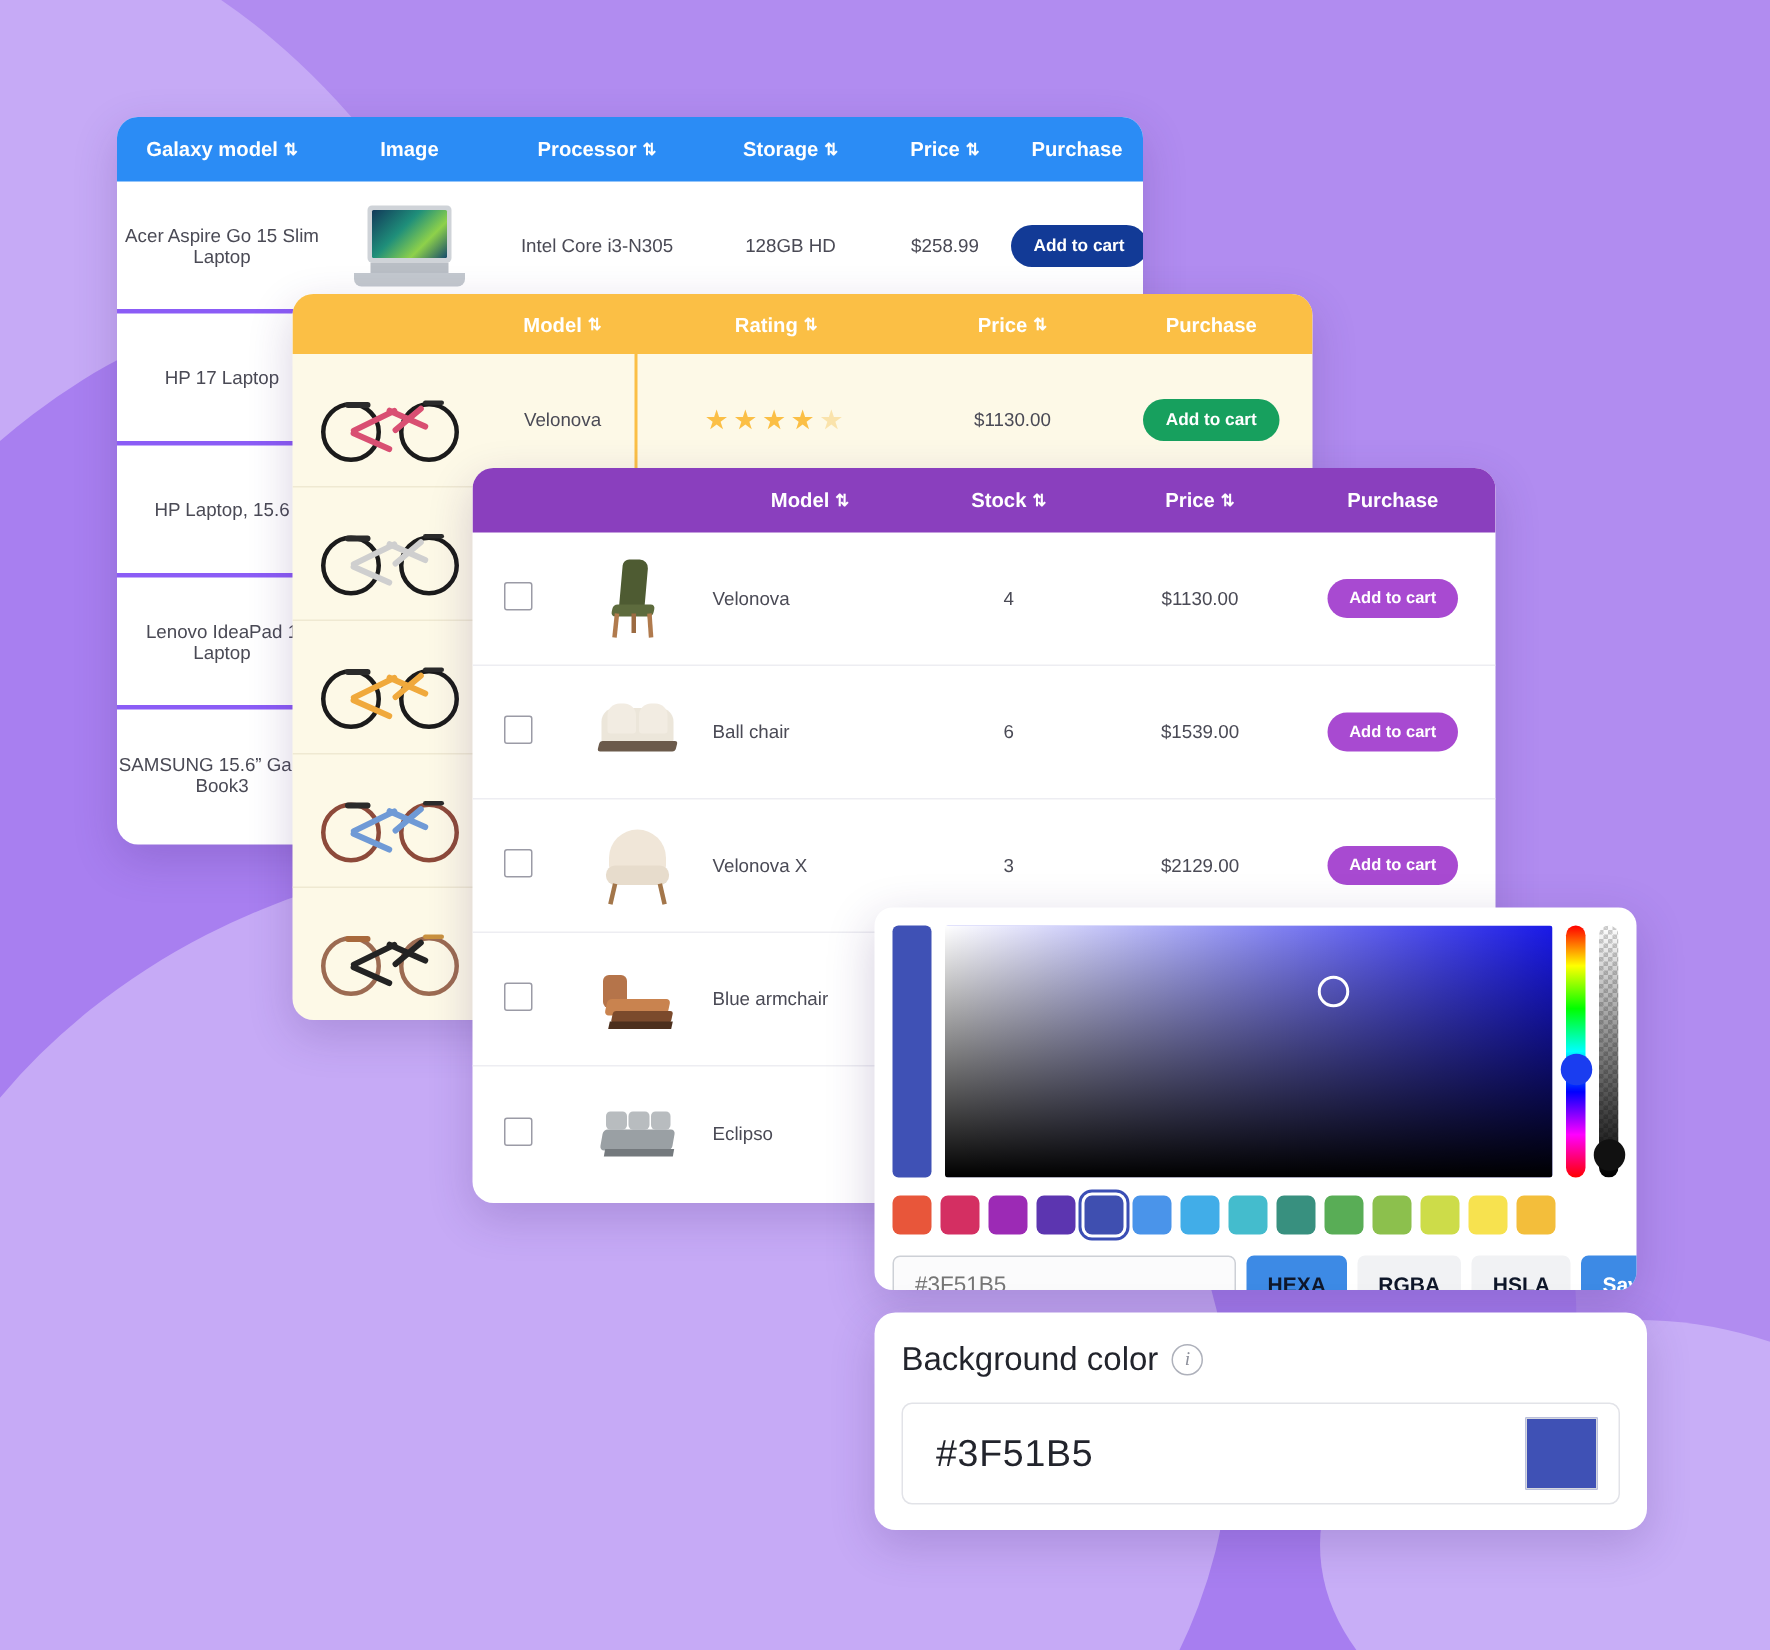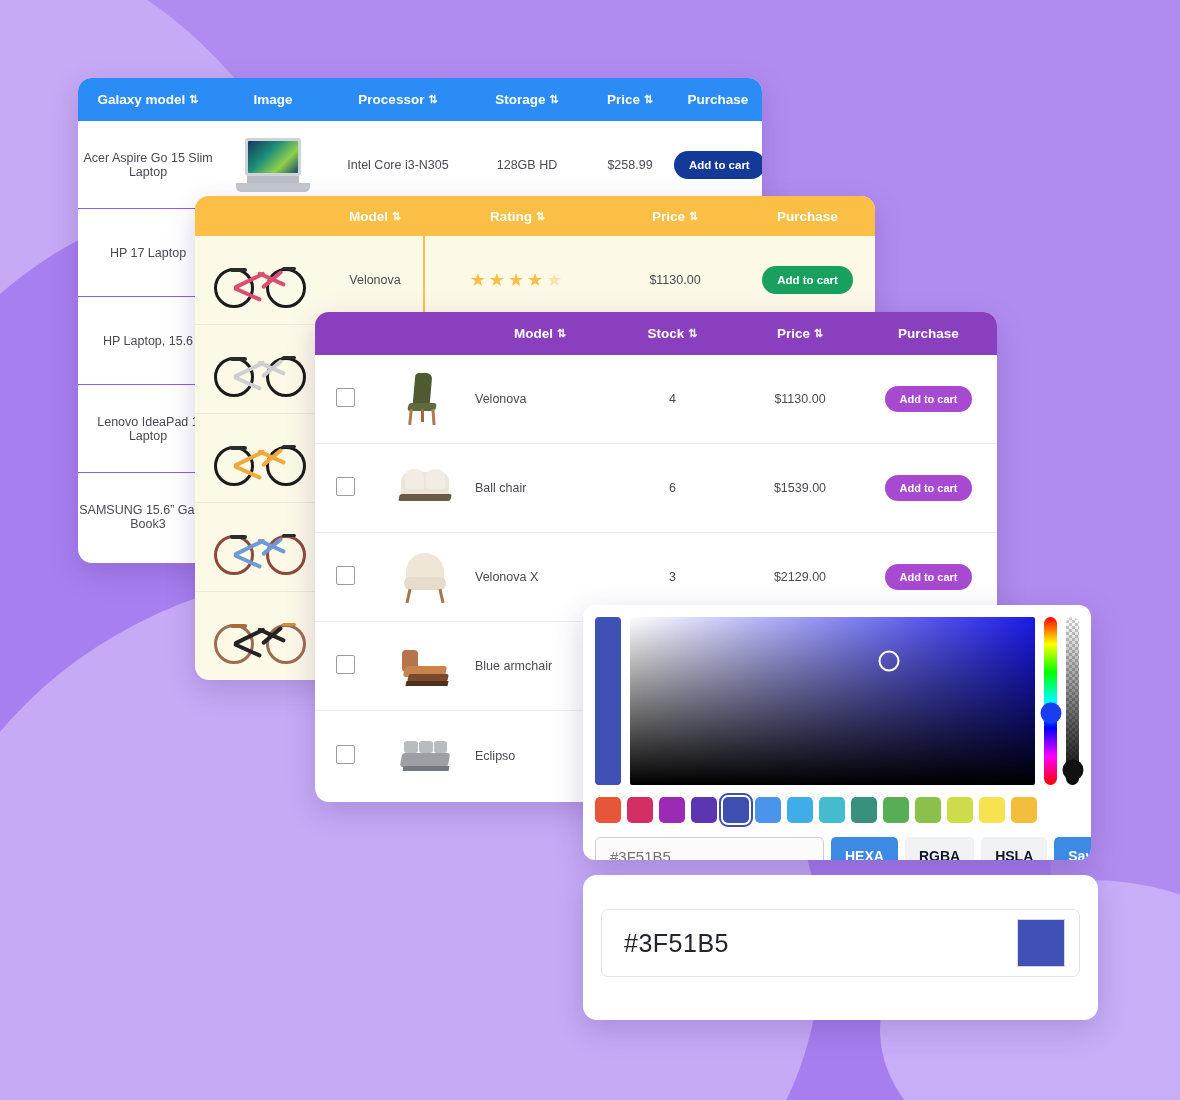--- a/index.html
+++ b/index.html
@@ -78,21 +78,21 @@
   #laptop-table .trow > div { text-align: center; }
   .lt-c0 { width: 140px; }
   .lt-c1 { width: 110px; }
   .lt-c2 { width: 140px; }
   .lt-c3 { width: 118px; }
   .lt-c4 { width: 88px; }
   .lt-c5 { width: 88px; flex: 1; }
   #laptop-table .trow {
     display: flex; align-items: center;
     height: 88px;
-    border-bottom: 1px solid #8b5cf6;
+    border-bottom: 3px solid #8b5cf6;
     font-size: 12.5px;
     color: #4a4a55;
   }
   #laptop-table .trow:last-child { border-bottom: none; }
   .sort-ico { display:inline-block; margin-left:4px; font-size:11px; line-height:1; vertical-align:1px;}
   .btn-pill {
     display: inline-block;
     border-radius: 999px;
     color: #fff;
     font-weight: bold;
@@ -285,21 +285,21 @@
   .cp-input {
     flex: 1; border: 1px solid #cdd0d6; border-radius: 5px;
     background: #fbfbfc; padding: 0 14px; font-size: 15px; color: #4a4a55;
     font-family: "Liberation Sans", sans-serif; height: 38px;
   }
   .cp-btn {
     border: none; border-radius: 5px; font-size: 14px; font-weight: bold;
     padding: 0 14px; height: 38px; cursor: pointer;
     font-family: "Liberation Sans", sans-serif;
   }
-  .cp-btn.on { background: #3d8ae5; color: #ffffff; }
+  .cp-btn.on { background: #3d8ae5; color: #0f172a; }
   .cp-btn.off { background: #f1f2f4; color: #0f172a; }
   .cp-btn.save { background: #3d8ae5; color: #fff; }
 
   
   #bg-panel {
     left: 583px; top: 875px; width: 515px; height: 145px;
     background: #fff; border-radius: 14px;
     box-shadow: 0 10px 30px rgba(60,30,110,.20);
     padding: 18px 18px 0 18px;
   }
@@ -674,19 +674,23 @@
       <input class="cp-input" placeholder="#3F51B5" style="">
       <button class="cp-btn on">HEXA</button>
       <button class="cp-btn off">RGBA</button>
       <button class="cp-btn off">HSLA</button>
       <button class="cp-btn save">Save</button>
 
     </div>
   </div>
 
   <div class="card" id="bg-panel">
+    <div class="bg-title">
+      <span>Background color</span>
+      <span class="info-ico">i</span>
+    </div>
     <div class="bg-field">
       <span class="bg-value">#3F51B5</span>
       <span class="bg-chip" style="background:#3F51B5"></span>
     </div>
   </div>
 
 </div>
 
 </body></html>

